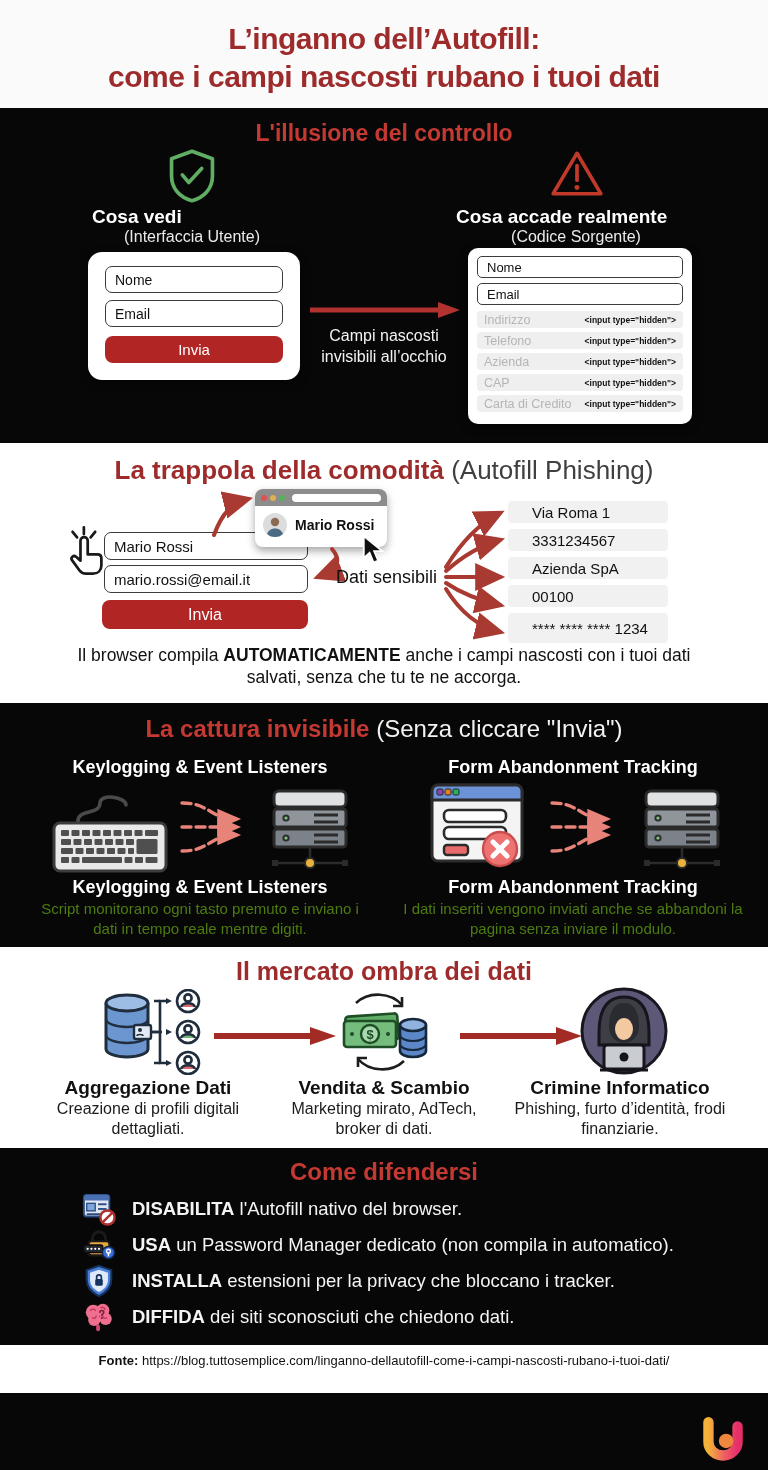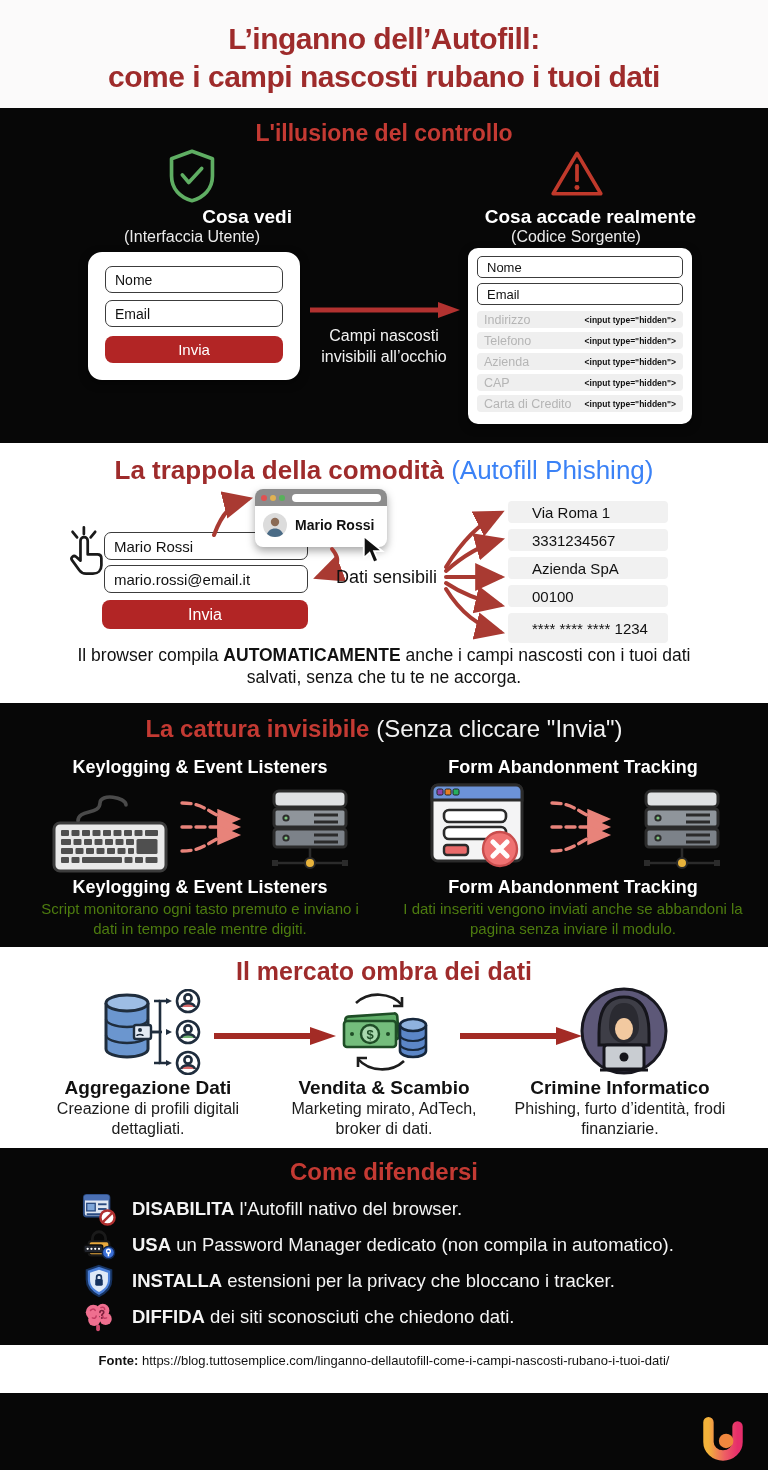--- a/index.html
+++ b/index.html
@@ -13,25 +13,25 @@
   .offwhite{background:#fbfafa;}
 
   
   .main-title{width:768px;text-align:center;font-size:30px;font-weight:bold;color:#9e2b2b;
               line-height:1.25;padding-top:20px;letter-spacing:-0.5px;}
 
   
   .sec-head{width:768px;text-align:center;font-weight:bold;}
   .red-on-black{color:#c43a33;}
   .darkred{color:#9e2b2b;}
-  .light{font-weight:normal;color:#3b82f6;}
+  .light{font-weight:normal;color:#404040;}
   .lightw{font-weight:normal;color:#f2f2f2;}
 
   
-  .col-title{color:#fff;font-weight:bold;font-size:19px;text-align:right;}
+  .col-title{color:#fff;font-weight:bold;font-size:19px;text-align:left;}
   .col-sub{color:#eaeaea;font-size:16px;text-align:center;font-weight:normal;}
   .ui-card{background:#fff;border-radius:14px;box-shadow:0 3px 8px rgba(0,0,0,.5);}
   .ui-input{border:1.6px solid #3c3c3c;border-radius:7px;background:#fff;color:#111;
             font-size:14px;display:flex;align-items:center;padding-left:9px;}
   .btn-red{background:#b22525;color:#fff;font-size:15px;border-radius:8px;display:flex;
            align-items:center;justify-content:center;}
   .hid-row{background:#efefef;border-radius:4px;display:flex;align-items:center;
            justify-content:space-between;padding:0 7px;}
   .hid-label{color:#b5b5b5;font-size:12.5px;}
   .hid-code{color:#111;font-size:8.5px;font-weight:bold;}

